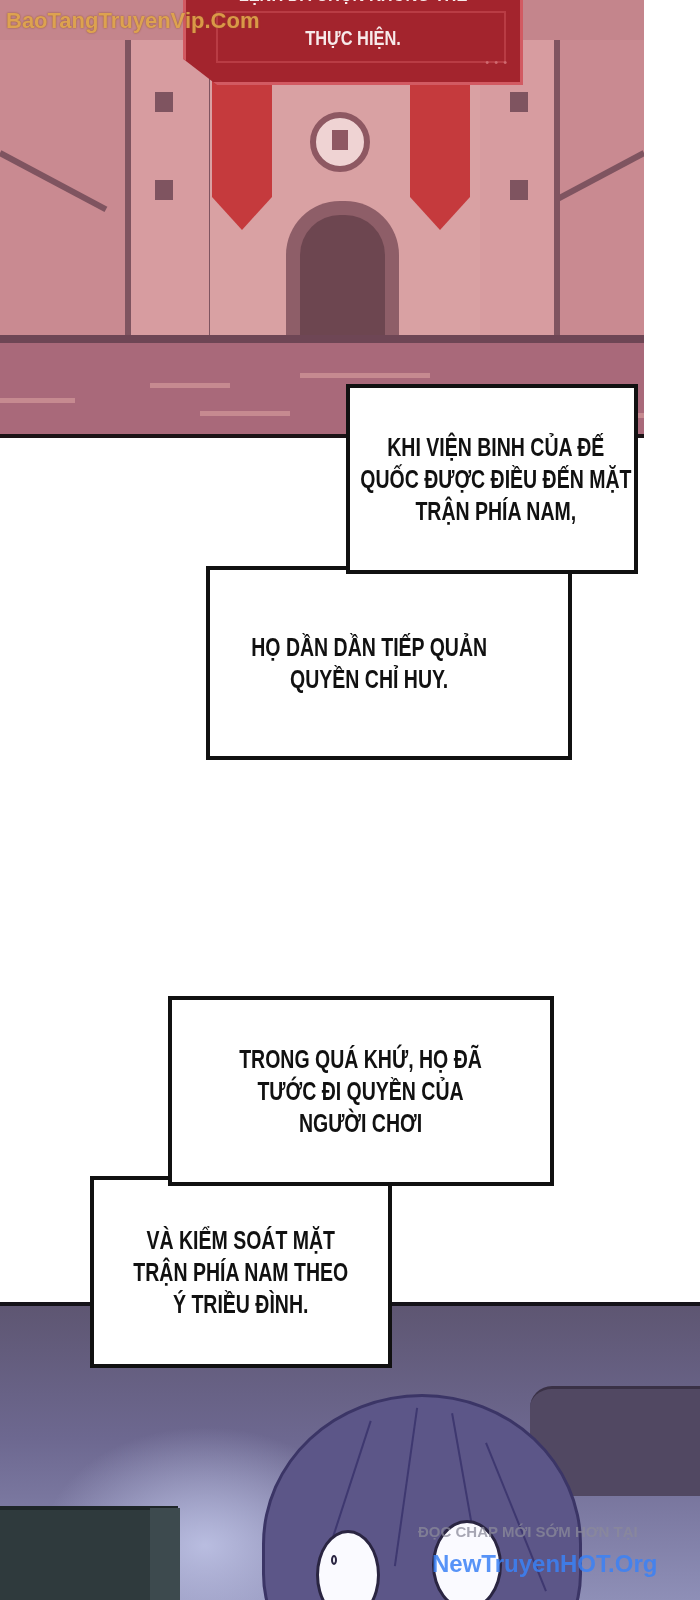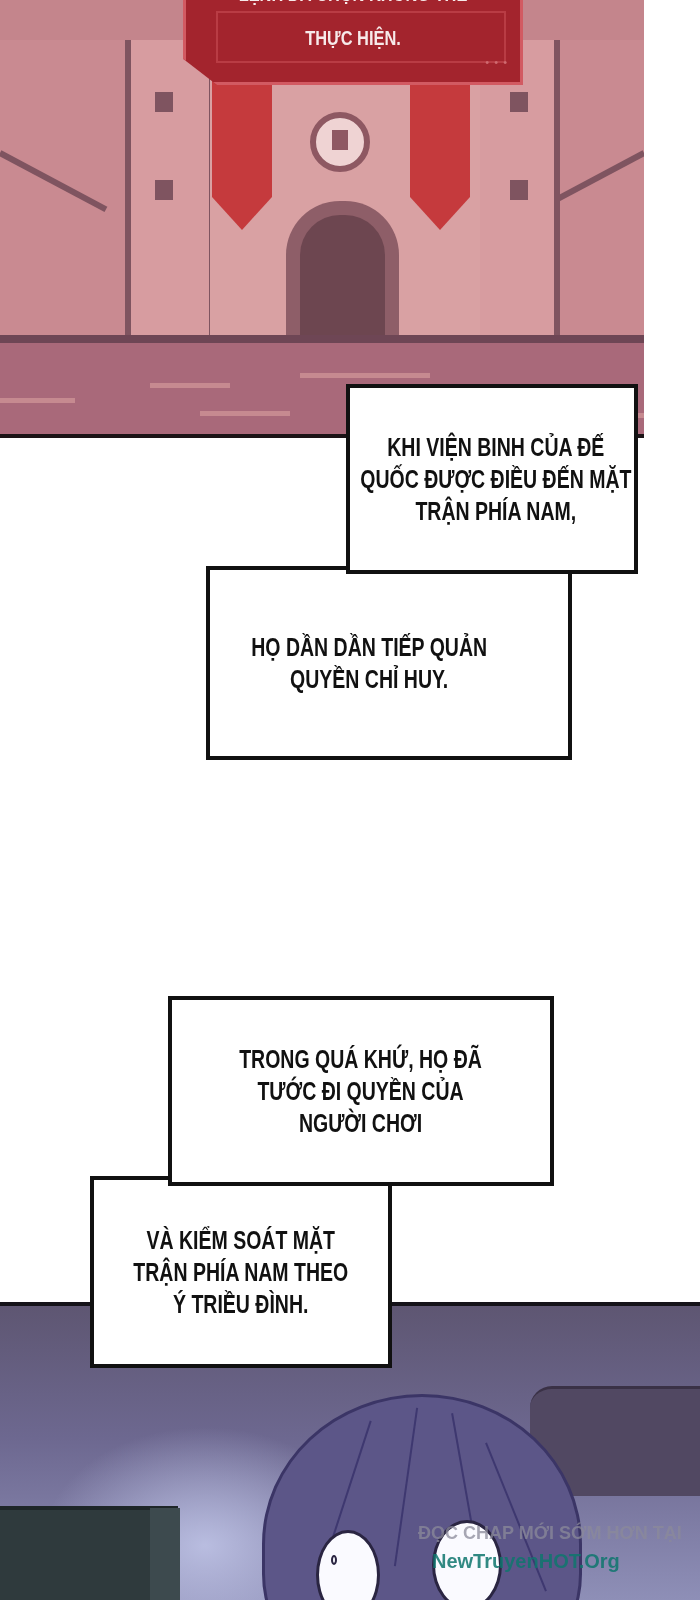--- a/index.html
+++ b/index.html
@@ -152,26 +152,26 @@
   .char-eye {
     position: absolute; width: 64px; height: 90px; background: #fafaff;
     border: 3px solid #2a2542; border-radius: 50%;
   }
   .char-eye-left { left: 316px; top: 224px; }
   .char-eye-right { left: 432px; top: 214px; width: 70px; }
   .pupil { position: absolute; width: 6px; height: 10px; border: 2px solid #2a2542; border-radius: 50%; }
 
   .watermark-bottom-1 {
     position: absolute; left: 418px; top: 1523px;
-    color: #8b8a9a; font-size: 18px; font-weight: bold;
+    color: #8b8a9a; font-size: 15px; font-weight: bold;
     font-family: "Liberation Sans", sans-serif; opacity: 0.75; z-index: 5;
   }
   .watermark-bottom-2 {
     position: absolute; left: 432px; top: 1550px;
-    color: #0f766e; font-size: 20px; font-weight: bold;
+    color: #3b82f6; font-size: 24px; font-weight: bold;
     font-family: "Liberation Sans", sans-serif; opacity: 0.85; z-index: 5;
   }
 </style>
 </head>
 <body>
 
 <div class="panel-castle">
   <div class="castle-top-tint"></div>
   <div class="castle-wall-left"></div>
   <div class="castle-wall-right"></div>
@@ -197,20 +197,21 @@
     <div class="ground-stripe" style="left:560px;top:70px;width:140px;"></div>
   </div>
 
   <div class="system-box">
     <div class="system-box-inner"></div>
     <div class="system-line system-line-1">LỆNH ĐÃ CHỌN KHÔNG THỂ</div>
     <div class="system-line system-line-2" style="top:44px;">THỰC HIỆN.</div>
     <div class="system-dots">• • •</div>
   </div>
 
+  <div class="watermark-top">BaoTangTruyenVip.Com</div>
 </div>
 
 <div class="caption caption-1">
   <div class="caption-text">
     <div>KHI VIỆN BINH CỦA ĐẾ</div>
     <div>QUỐC ĐƯỢC ĐIỀU ĐẾN MẶT</div>
     <div>TRẬN PHÍA NAM,</div>
   </div>
 </div>
 

